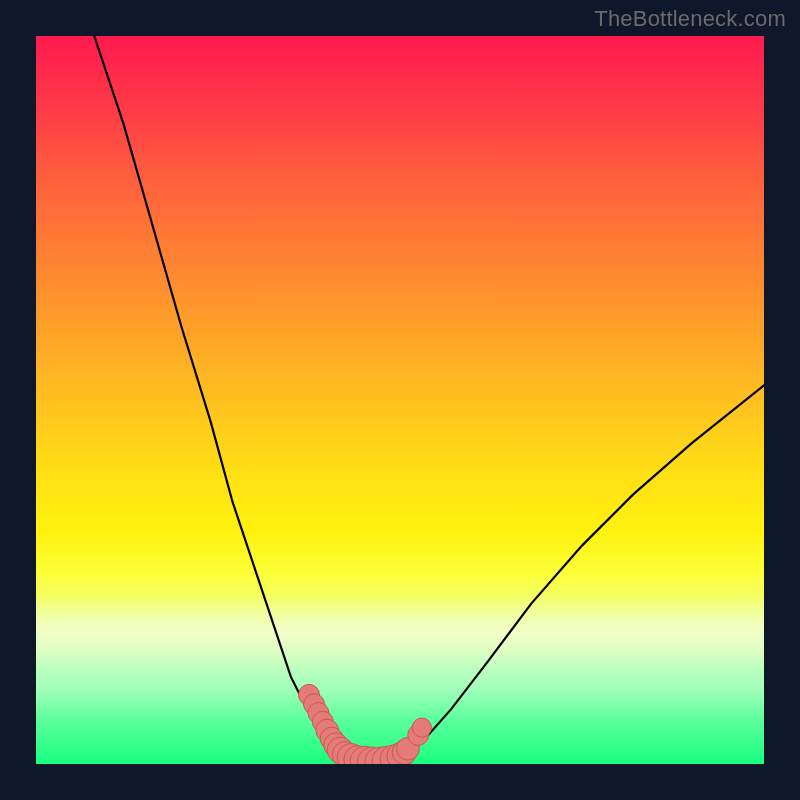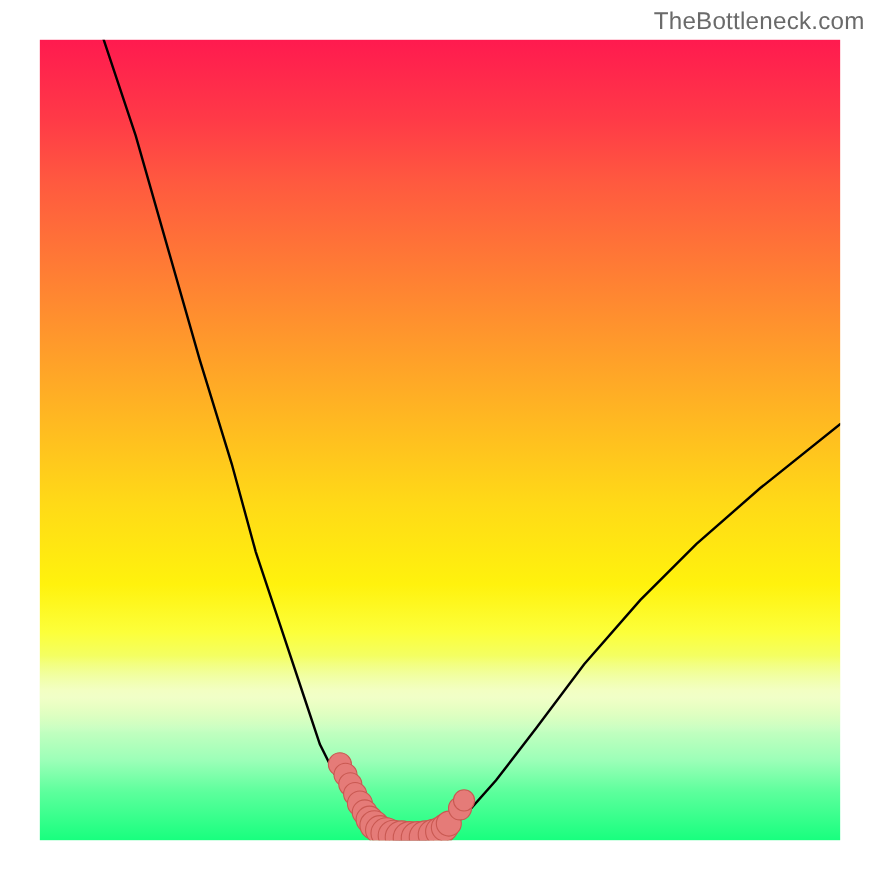--- a/index.html
+++ b/index.html
@@ -10,21 +10,21 @@
     background: #000;
     overflow: hidden;
     font-family: Arial, Helvetica, sans-serif;
   }
   .frame {
     position: absolute;
     left: 0;
     top: 0;
     width: 800px;
     height: 800px;
-    background: #ffffff;
+    background: #0f172a;
   }
   .watermark {
     position: absolute;
     top: 6px;
     right: 14px;
     color: #6a6a6a;
     font-size: 22px;
     font-weight: 400;
     letter-spacing: 0.2px;
     z-index: 10;

